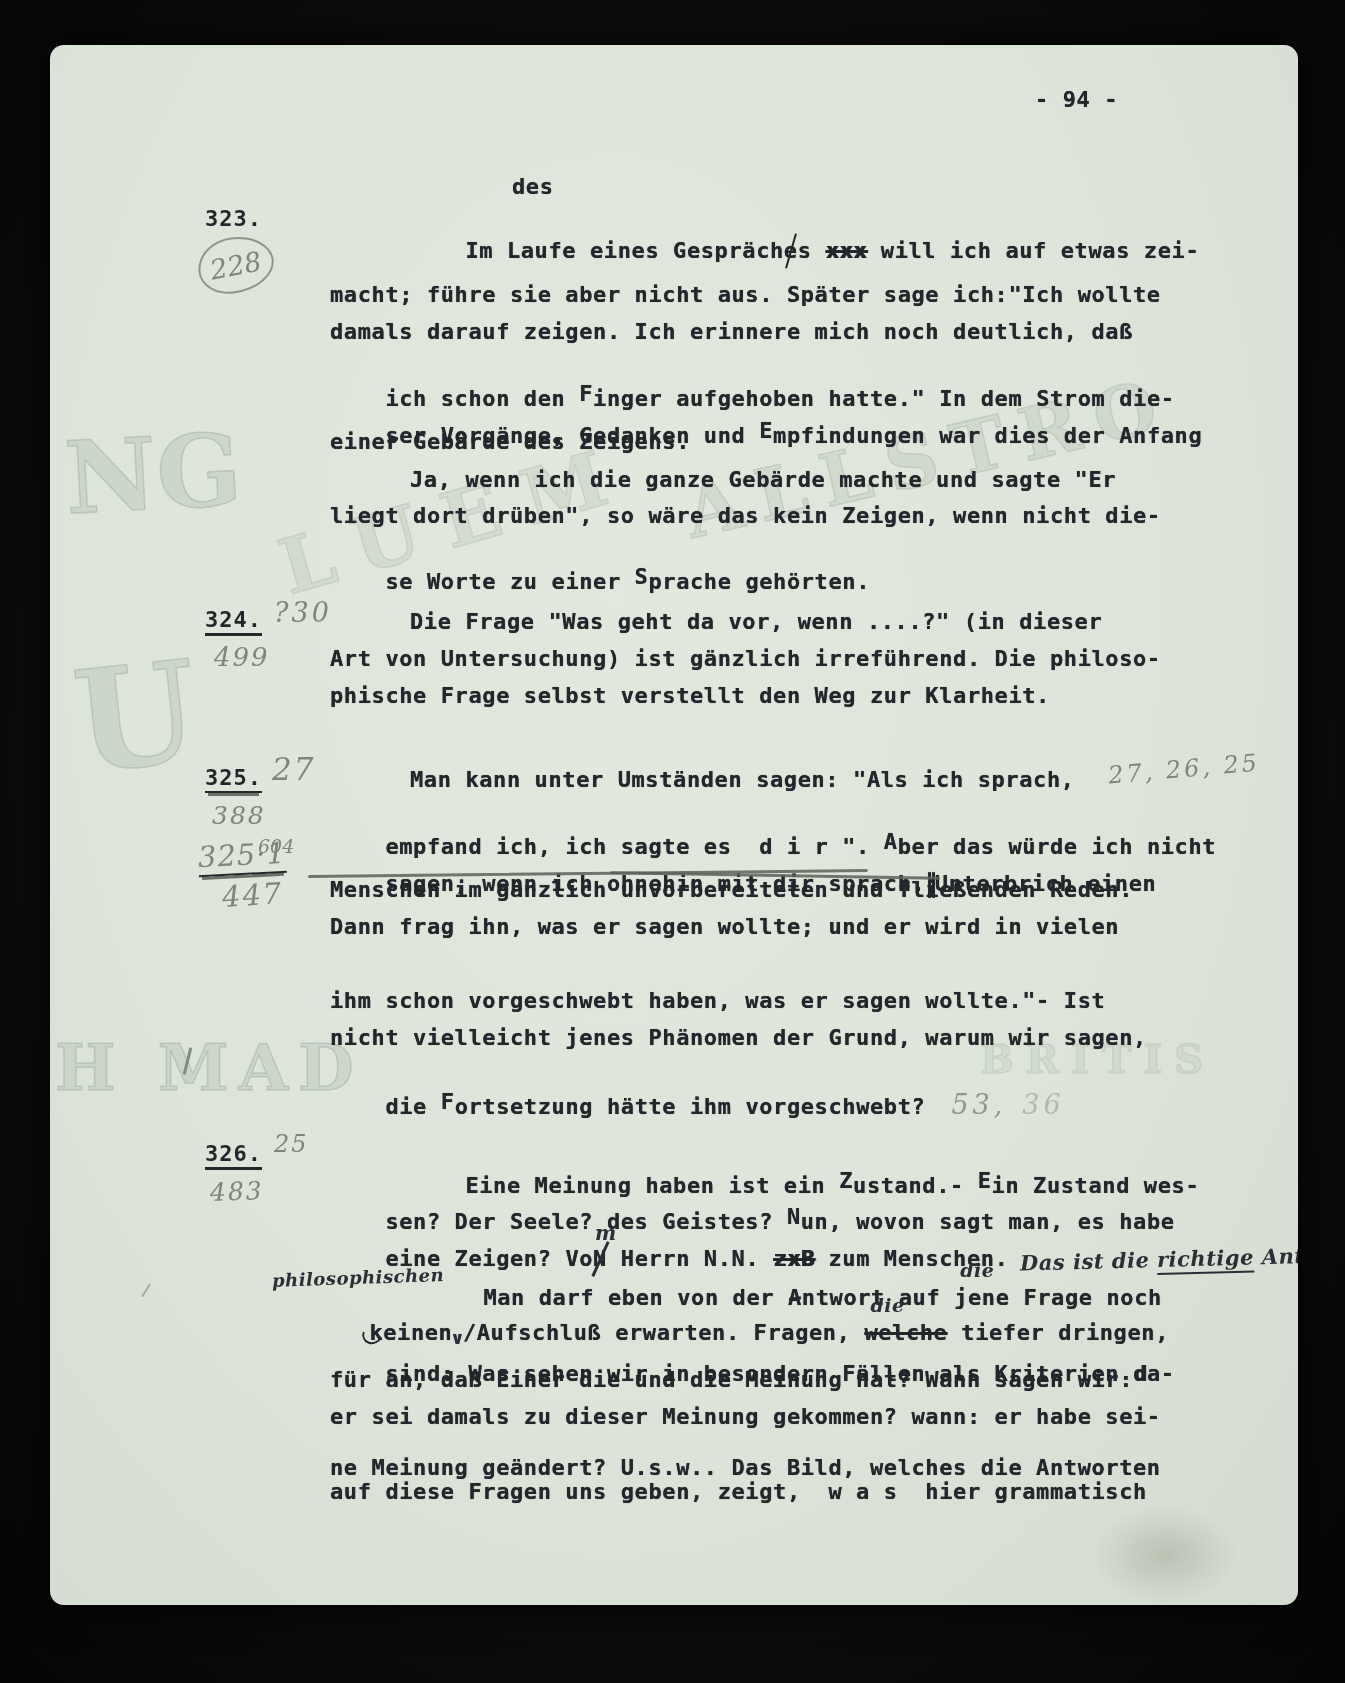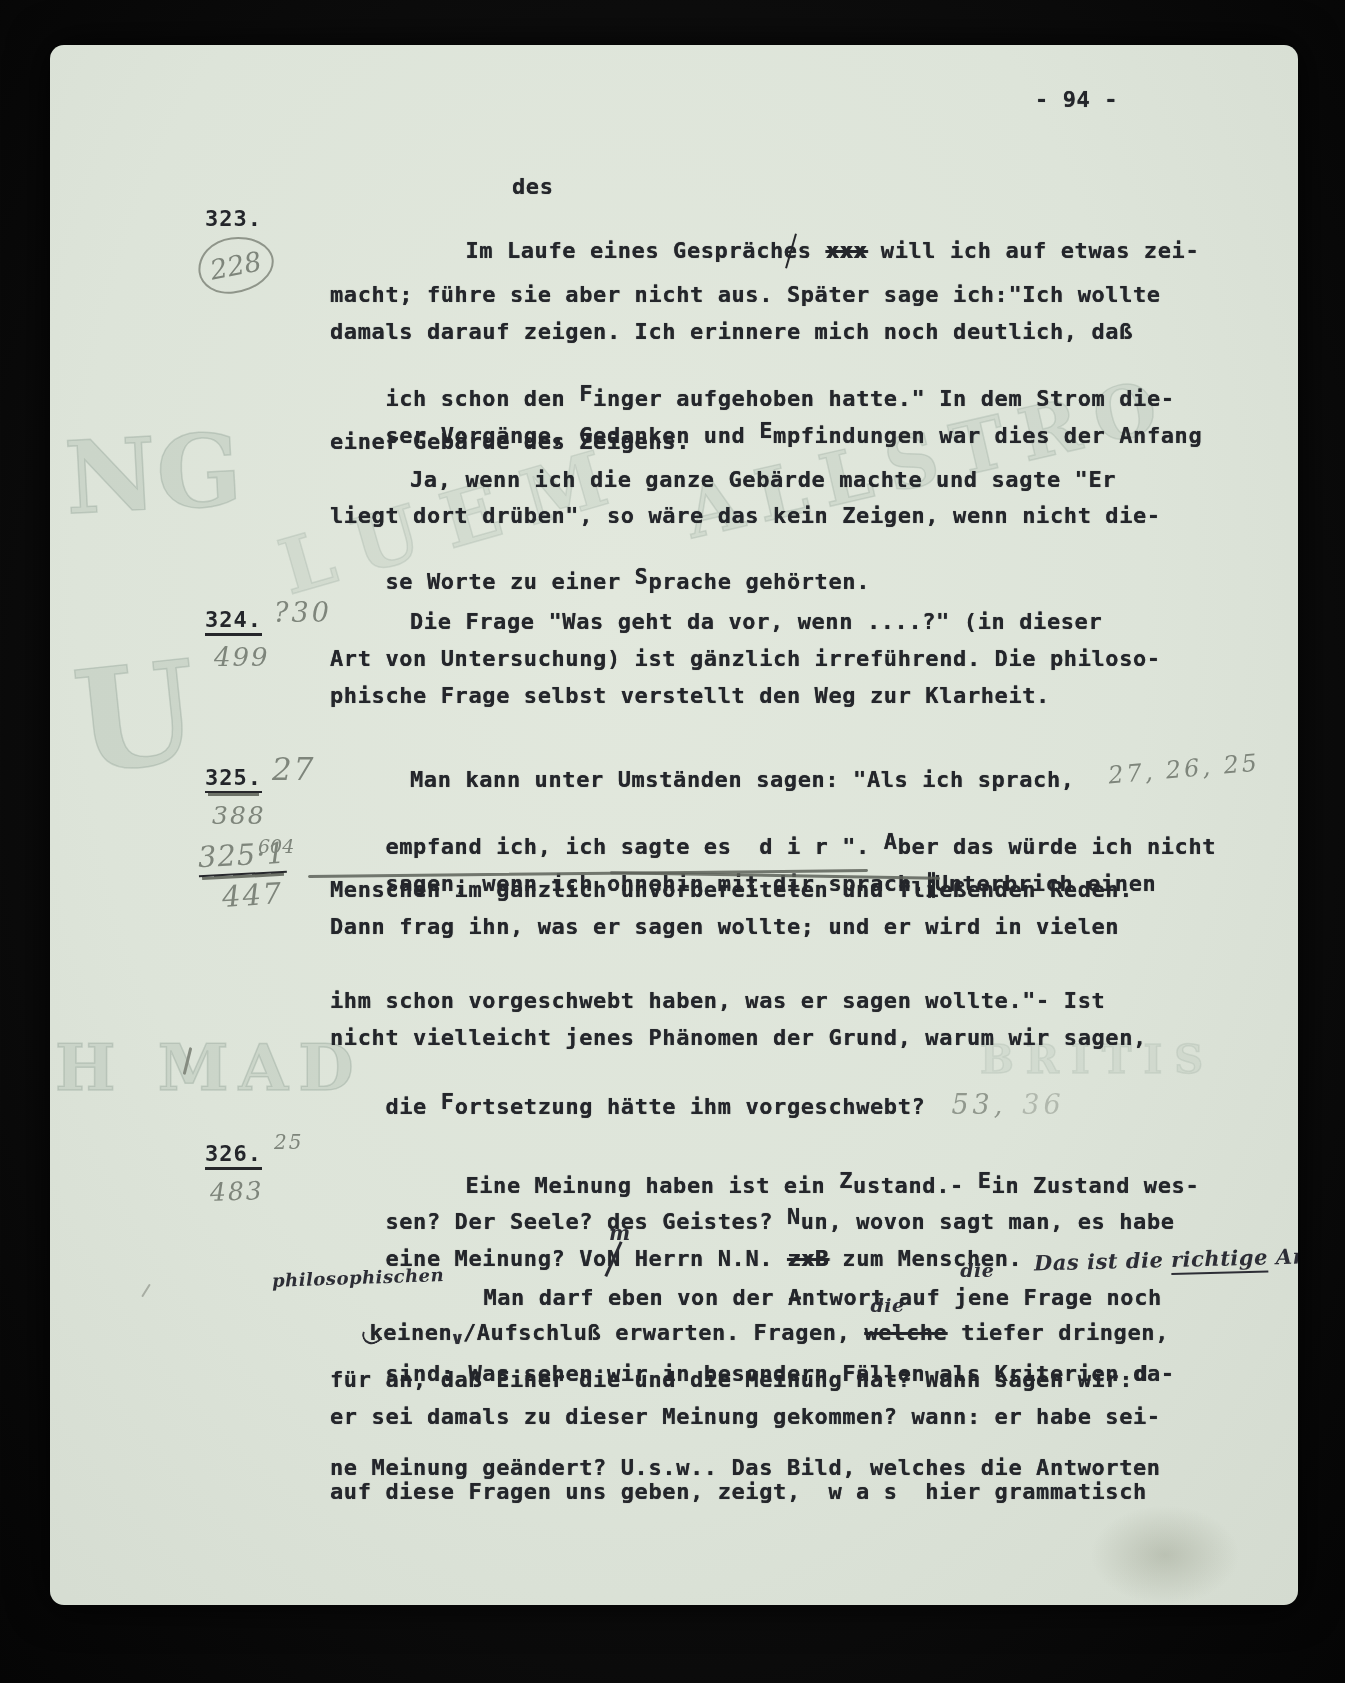--- a/index.html
+++ b/index.html
@@ -139,31 +139,31 @@
   <div class="line" style="top:830px;">Menschen im gänzlich unvorbereiteten und fließenden Reden.</div>
   <div class="line" style="top:867px;">Dann frag ihn, was er sagen wollte; und er wird in vielen</div>
   <div class="line" style="top:941px;">ihm schon vorgeschwebt haben, was er sagen wollte."- Ist</div>
   <div class="line" style="top:978px;">nicht vielleicht jenes Phänomen der Grund, warum wir sagen,</div>
   <div class="line" style="top:1015px;">
     <span>die </span><span class="up">F</span><span>ortsetzung hätte ihm vorgeschwebt?</span><span class="pencil" style="font-size:27px;letter-spacing:4px;margin-left:26px;opacity:.8;">53,</span><span class="pencil" style="font-size:27px;letter-spacing:4px;margin-left:16px;opacity:.45;">36</span>
   </div>
   <div class="pmark" style="left:136px;top:1002px;width:3px;height:28px;transform:rotate(14deg);"></div>
 
   <div class="mnum u-typed" style="left:155px;top:1096px;">326.</div>
-  <div class="hand-note pencil" style="left:224px;top:1085px;font-size:20px;letter-spacing:2px;">25</div>
+  <div class="hand-note pencil" style="left:224px;top:1085px;font-size:24px;letter-spacing:2px;">25</div>
   <div class="hand-note pencil" style="left:160px;top:1132px;font-size:25px;letter-spacing:2px;transform:rotate(-2deg);">483</div>
 
   <div class="line" style="left:360px;top:1096px;">
     <span>Eine Meinung haben ist ein </span><span class="up">Z</span><span>ustand.- </span><span class="up">E</span><span>in Zustand wes-</span>
   </div>
   <div class="line" style="top:1132px;">
     <span>sen? Der Seele? des Geistes? </span><span class="up">N</span><span>un, wovon sagt man, es habe</span>
   </div>
   <div class="line" style="top:1169px;">
-    <span>eine Meinung? Vo</span><span class="rel"><span class="slashN">N</span><span class="ink above-m">m</span></span><span> Herrn N.N. </span><span class="xover">zxB</span><span> zum Menschen.</span><span class="ink ink-inline"><span>Das ist die </span><span class="u-ink">richtige</span><span> Antwort,</span></span>
+    <span>eine Zeigen? Vo</span><span class="rel"><span class="slashN">N</span><span class="ink above-m">m</span></span><span> Herrn N.N. </span><span class="xover">zxB</span><span> zum Menschen.</span><span class="ink ink-inline"><span>Das ist die </span><span class="u-ink">richtige</span><span> Antwort,</span></span>
   </div>
   <div class="line" style="left:378px;top:1208px;">
     <span>Man darf eben von der </span><span class="overA">A</span><span>ntwort auf </span><span class="rel"><span class="ink above-word">die</span><span>jene</span></span><span> Frage noch</span>
   </div>
   <div class="line" style="left:264px;top:1243px;">
     <span class="ink ins-philo">philosophischen</span><span class="kmark">keinen</span><span class="caret-ink">∨</span><span>/Aufschluß erwarten. Fragen, </span><span class="rel"><span class="ink above-word">die</span><span class="struck">welche</span></span><span> tiefer dringen,</span>
   </div>
   <div class="line" style="top:1284px;">
     <span>sind: Was sehen wir in besondern Fällen als Kriterien </span><span class="overD">d</span><span>a-</span>
   </div>

